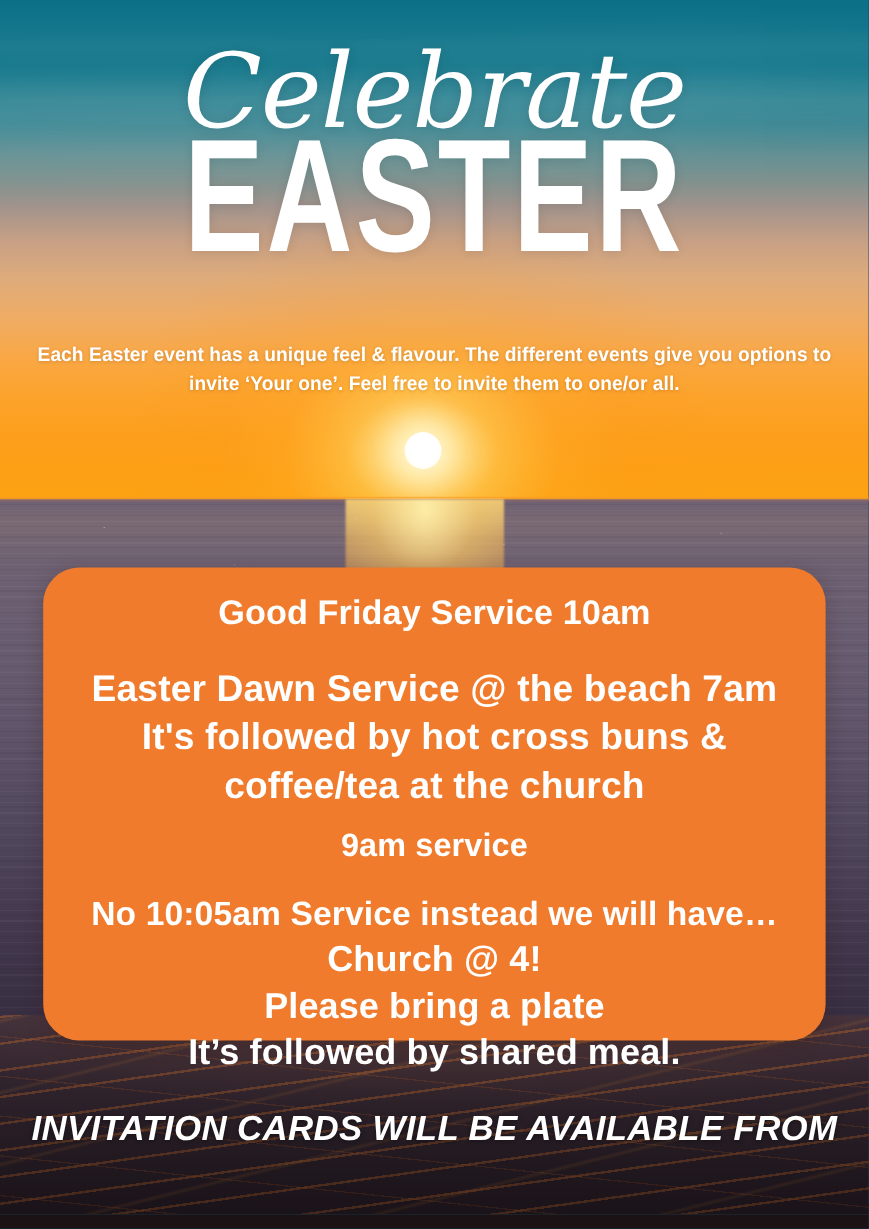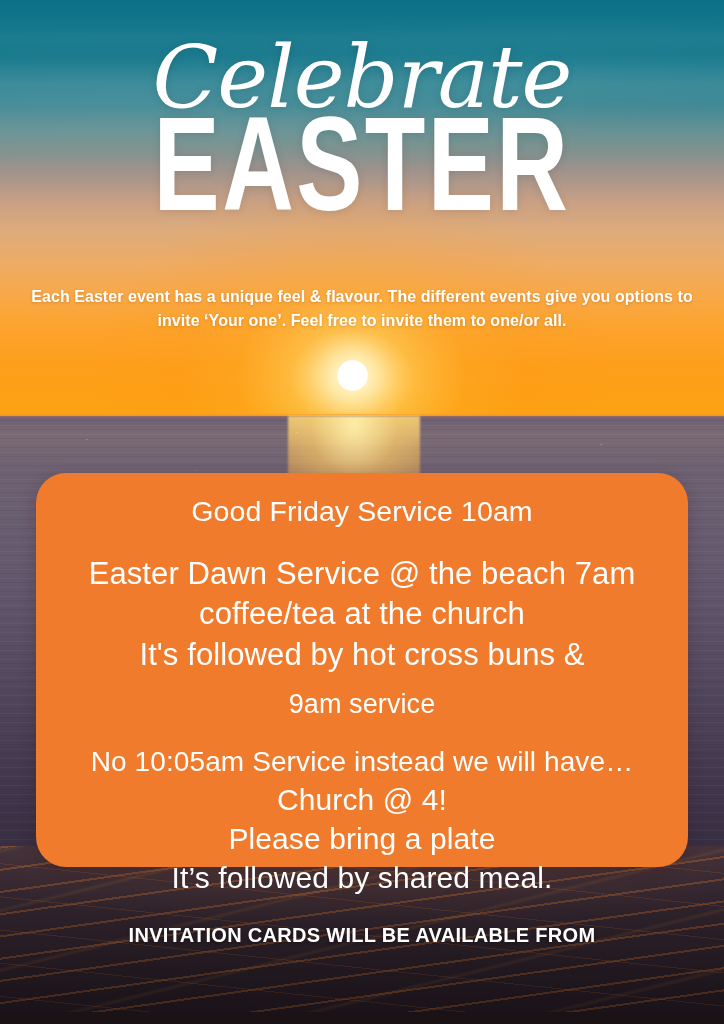--- a/index.html
+++ b/index.html
@@ -333,21 +333,21 @@
     box-shadow: 0 3px 16px rgba(60,20,0,0.22);
     box-sizing: border-box;
     padding: 16px 26px 0 26px;
     text-align: center;
   }
 
   .card-group {
     margin: 0;
     color: #ffffff;
     font-family: "Liberation Sans", sans-serif;
-    font-weight: 400;
+    font-weight: 700;
     line-height: 1.30;
     letter-spacing: .1px;
   }
 
   .g1 { font-size: 28.5px; margin-top: 4px; }
   .g2 { font-size: 31px;   margin-top: 24px; }
   .g3 { font-size: 27px;   margin-top: 12px; }
   .g4 { font-size: 28px;   margin-top: 22px; }
   .g5 { font-size: 30px;   }
 
@@ -356,25 +356,26 @@
   
   .footer {
     position: absolute;
     left: 20px;
     right: 20px;
     top: 922px;
     margin: 0;
     color: #ffffff;
     font-family: "Liberation Sans", sans-serif;
     font-weight: 700;
-    font-size: 20px;
+    font-size: 29px;
     line-height: 1.32;
     letter-spacing: .3px;
     text-align: center;
     text-shadow: 0 1px 4px rgba(0,0,0,0.40);
+    font-style: italic;
   }
   .footer .ln { display: block; }
 </style>
 </head>
 <body>
 
 <div class="poster">
 
   <div class="bg">
     <div class="sky"></div>
@@ -403,22 +404,22 @@
     <p class="intro">Each Easter event has a unique feel &amp; flavour. The different events give you options to invite ‘Your one’. Feel free to invite them to one/or all.</p>
 
     <div class="card">
 
       <p class="card-group g1">
         <span class="ln">Good Friday Service 10am</span>
       </p>
 
       <p class="card-group g2">
         <span class="ln">Easter Dawn Service @ the beach 7am</span>
+        <span class="ln">It's followed by hot cross buns &amp;</span>
         <span class="ln">coffee/tea at the church</span>
-        <span class="ln">It's followed by hot cross buns &amp;</span>
       </p>
 
       <p class="card-group g3">
         <span class="ln">9am service</span>
       </p>
 
       <p class="card-group g4">
         <span class="ln">No 10:05am Service instead we will have…</span>
       </p>
 

